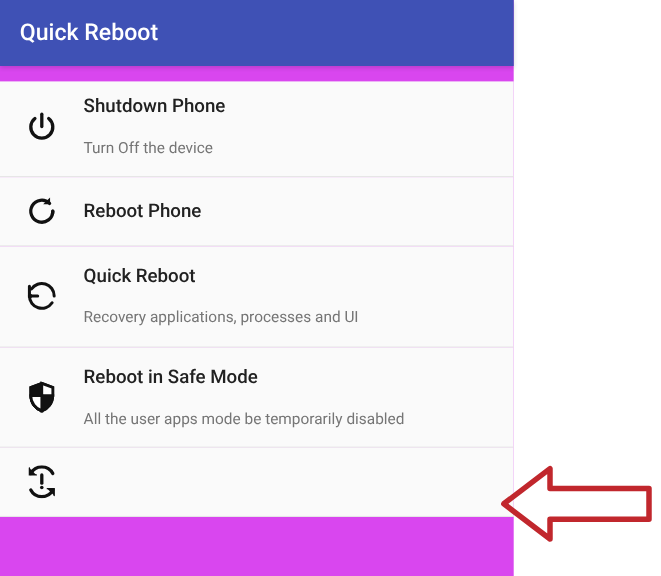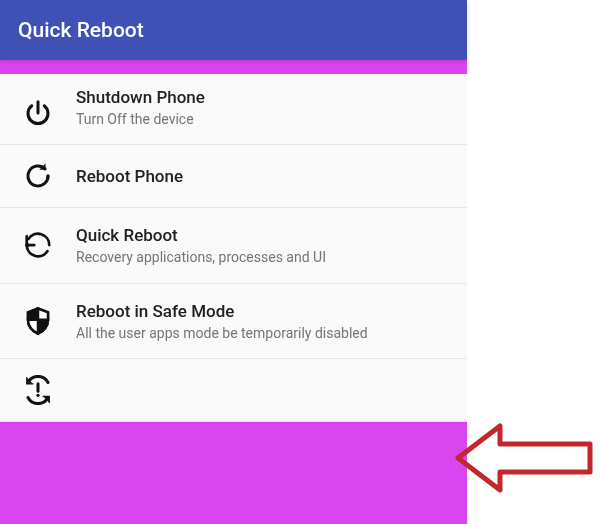--- a/index.html
+++ b/index.html
@@ -18,32 +18,32 @@
   }
   .list { padding-top: 14px; }
   .item {
     display: flex;
     align-items: center;
     padding: 16px 18px 16px 14px;
     border-bottom: 1px solid #e6e6e6;
     cursor: pointer;
     background: #fafafa;
   }
-  .item:first-child { padding-top: 12px; align-items: flex-end; }
+  .item:first-child { padding-top: 12px; }
   .icon-wrap {
     width: 48px;
     display: flex;
     justify-content: center;
     align-items: center;
     flex-shrink: 0;
   }
   .icon-wrap svg { width: 30px; height: 30px; }
   .text-wrap { padding-left: 14px; }
   .title { font-size: 17px; font-weight: 500; color: #212121; line-height: 1.3; }
-  .subtitle { font-size: 14px; color: #757575; line-height: 1.3; margin-top: 2px; }
+  .subtitle { font-size: 14px; color: #757575; line-height: 1.3; margin-top: 18px; }
   .arrow {
     position: absolute;
     left: 452px;
     top: 418px;
     pointer-events: none;
   }
 </style>
 </head>
 <body>
 

